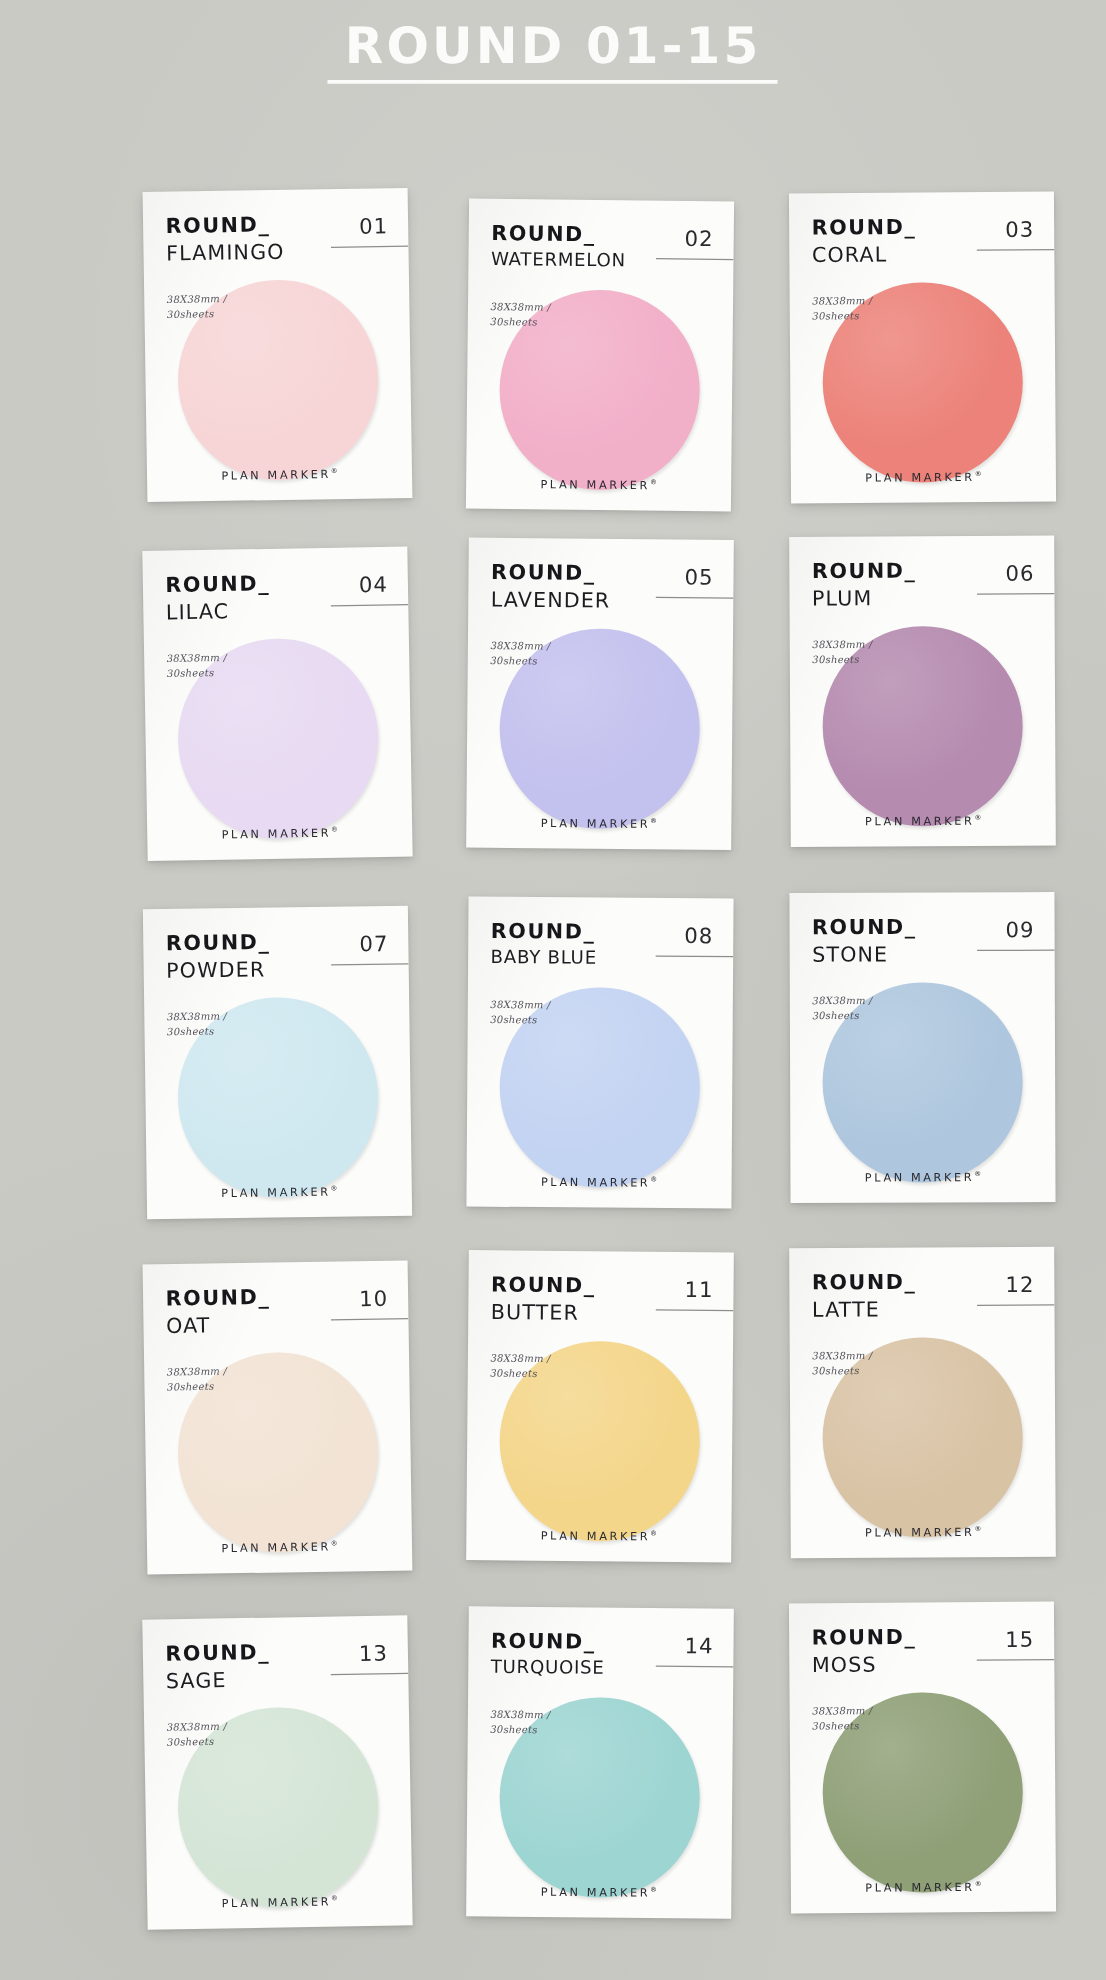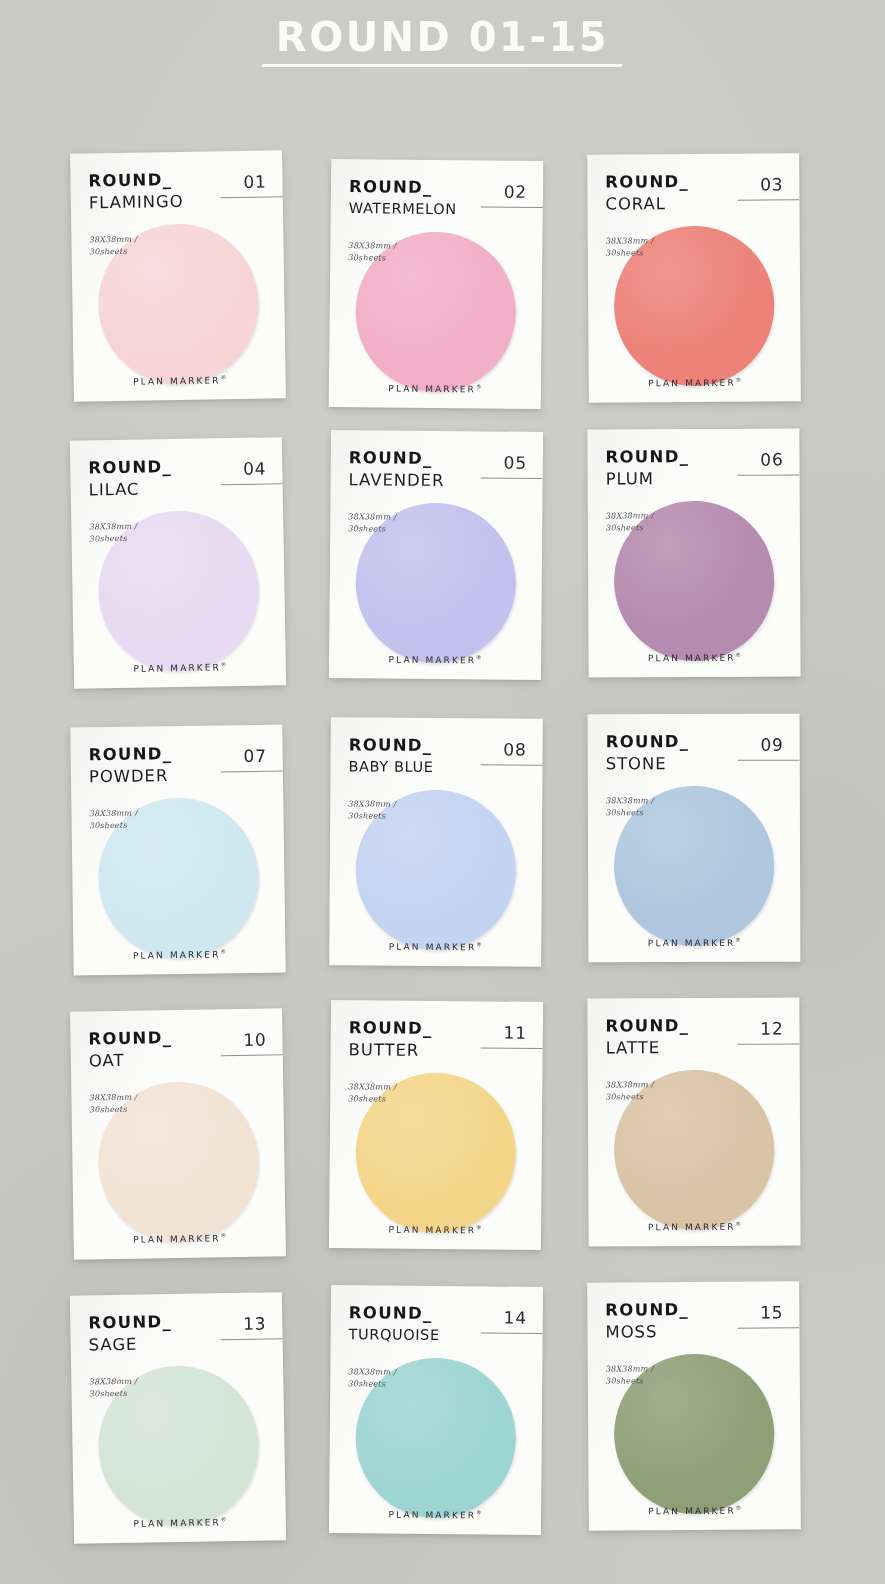--- a/index.html
+++ b/index.html
@@ -47,20 +47,21 @@
     background: #fbfbfa;
     z-index: 3;
   }
 
   .grid {
     position: absolute;
     top: 152px;
     left: 0;
     width: 885px;
     z-index: 2;
+    padding-left: 44px;
   }
 
   .row {
     position: relative;
     height: 285px;
   }
 
   .card {
     position: absolute;
     width: 212px;

